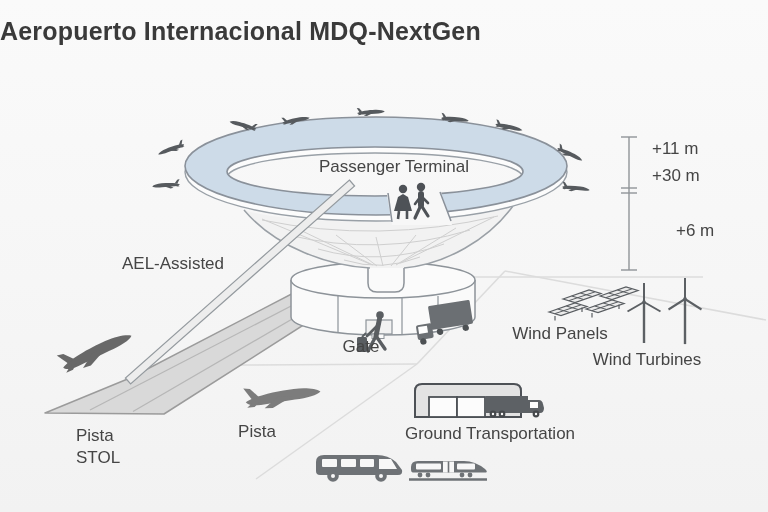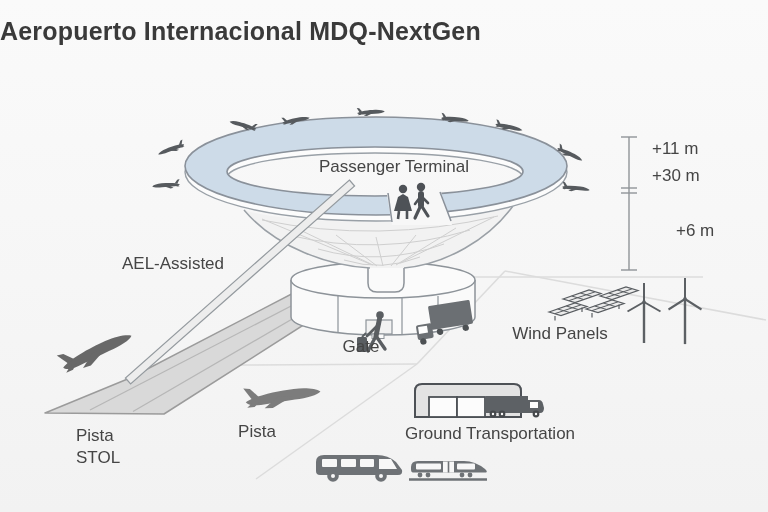--- a/index.html
+++ b/index.html
@@ -192,17 +192,18 @@
   <div class="title">Aeropuerto Internacional MDQ-NextGen</div>
   <div class="lbl centered" style="left:394px;top:157px;">Passenger Terminal</div>
   <div class="lbl centered" style="left:173px;top:254px;">AEL-Assisted</div>
   <div class="lbl centered" style="left:325px;top:337px;margin-left:36px;">Gate</div>
   <div class="lbl two-line" style="left:76px;top:425px;">
     <div>Pista</div>
     <div>STOL</div>
   </div>
   <div class="lbl centered" style="left:257px;top:422px;">Pista</div>
   <div class="lbl centered" style="left:560px;top:324px;">Wind Panels</div>
+  <div class="lbl centered" style="left:647px;top:350px;">Wind Turbines</div>
   <div class="lbl centered" style="left:490px;top:424px;">Ground Transportation</div>
   <div class="lbl" style="left:652px;top:139px;">+11 m</div>
   <div class="lbl" style="left:652px;top:166px;">+30 m</div>
   <div class="lbl" style="left:652px;top:221px;margin-left:24px;">+6 m</div>
 </div>
 
 </body></html>

